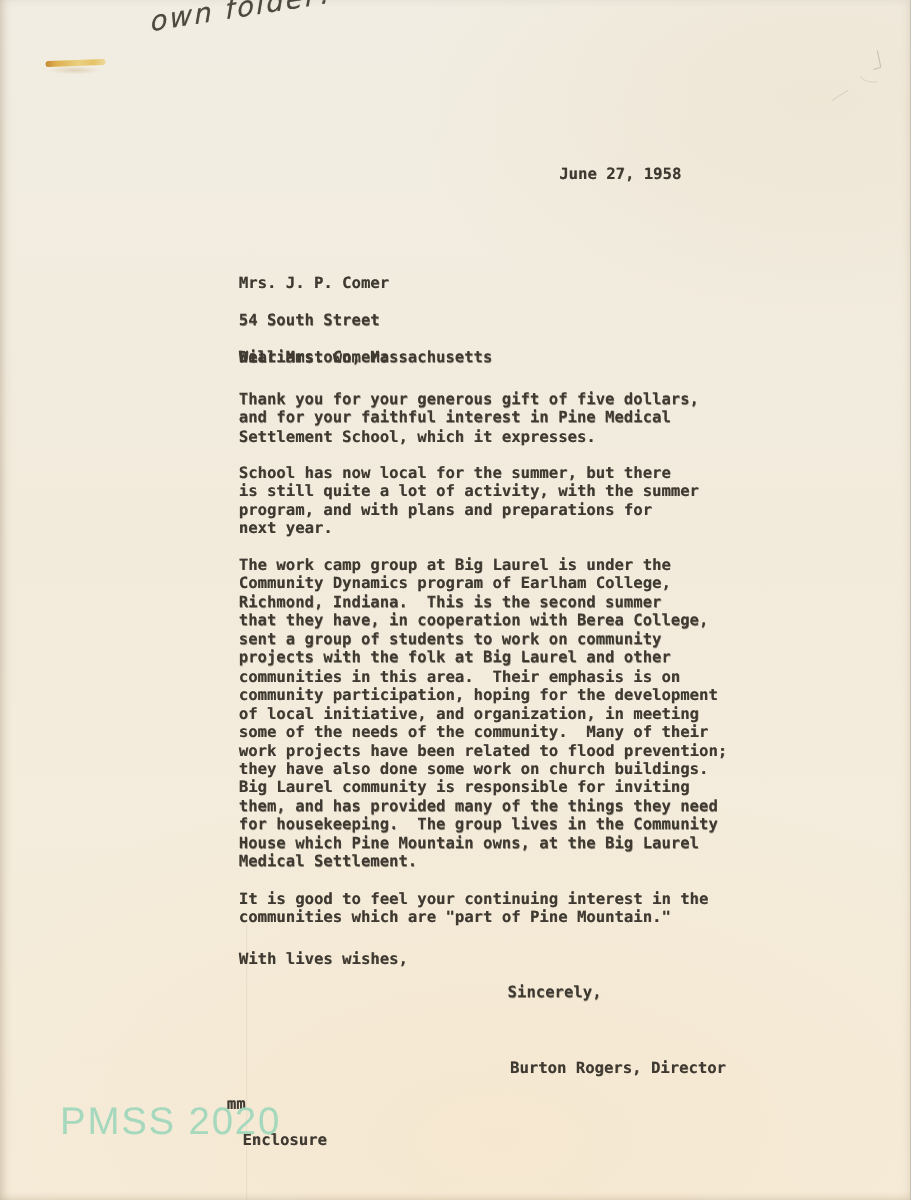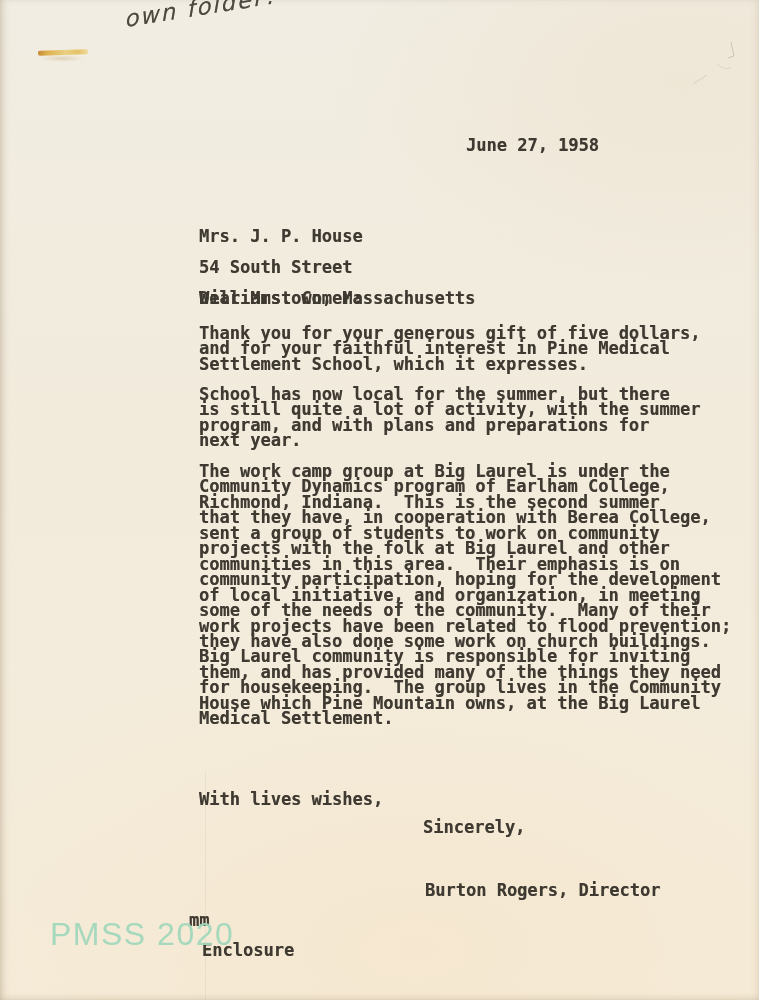--- a/index.html
+++ b/index.html
@@ -15,21 +15,21 @@
     box-shadow:
       inset 5px 0 9px -4px rgba(150, 128, 100, 0.45),
       inset -4px 0 8px -4px rgba(170, 150, 120, 0.30),
       inset 0 -4px 8px -4px rgba(170, 150, 120, 0.22),
       inset 0 3px 6px -3px rgba(255, 255, 255, 0.5);
     font-family: "DejaVu Sans Mono", monospace;
   }
   .type {
     position: absolute;
     font-family: "DejaVu Sans Mono", monospace;
-    font-size: 17px;
+    font-size: 13px;
     line-height: 15.45px;
     font-weight: bold;
     color: #3e3931;
     text-shadow: 0.3px 0.3px 0.5px rgba(62, 55, 44, 0.55);
     white-space: pre-wrap;
   }
   .handwritten {
     position: absolute;
     left: 126px;
     top: 6px;
@@ -102,21 +102,21 @@
   <svg class="pencil-scribble" width="70" height="60" viewBox="0 0 70 60">
     <path d="M48,8 l3,14 l-6,2" fill="none" stroke="#8a8175" stroke-width="1"></path>
     <path d="M10,50 l14,-9" fill="none" stroke="#9a9184" stroke-width="0.8"></path>
     <path d="M34,30 q6,6 14,4" fill="none" stroke="#a39a8d" stroke-width="0.7"></path>
   </svg>
 
   <div class="crease"></div>
 
   <div class="type" style="left:466px; top:138px;">June 27, 1958</div>
 
-  <div class="type" style="left:199px; top:229px;"><span>Mrs. J. P. House</span><br>
+  <div class="type" style="left:199px; top:229px;"><span>Mrs. J. P. Comer</span><br>
 <span>54 South Street</span><br>
 <span>Williamstown, Massachusetts</span></div>
 
   <div class="type" style="left:199px; top:291px;">Dear Mrs. Comer:</div>
 
   <div class="type" style="left:199px; top:326px;">Thank you for your generous gift of five dollars,
 and for your faithful interest in Pine Medical
 Settlement School, which it expresses.</div>
 
   <div class="type" style="left:199px; top:387px;">School has now local for the summer, but there
@@ -135,20 +135,22 @@
 of local initiative, and organization, in meeting
 some of the needs of the community.  Many of their
 work projects have been related to flood prevention;
 they have also done some work on church buildings.
 Big Laurel community is responsible for inviting
 them, and has provided many of the things they need
 for housekeeping.  The group lives in the Community
 House which Pine Mountain owns, at the Big Laurel
 Medical Settlement.</div>
 
+  <div class="type" style="left:199px; top:742px;">It is good to feel your continuing interest in the
+communities which are "part of Pine Mountain."</div>
 
   <div class="type" style="left:199px; top:792px;">With lives wishes,</div>
 
   <div class="type" style="left:423px; top:820px;">Sincerely,</div>
 
   <div class="type" style="left:425px; top:883px;text-align:center;">Burton Rogers, Director</div>
 
   <div class="type" style="left:189px; top:913px;text-align:right;">mm</div>
 
   <div class="type" style="left:202px; top:943px;">Enclosure</div>

